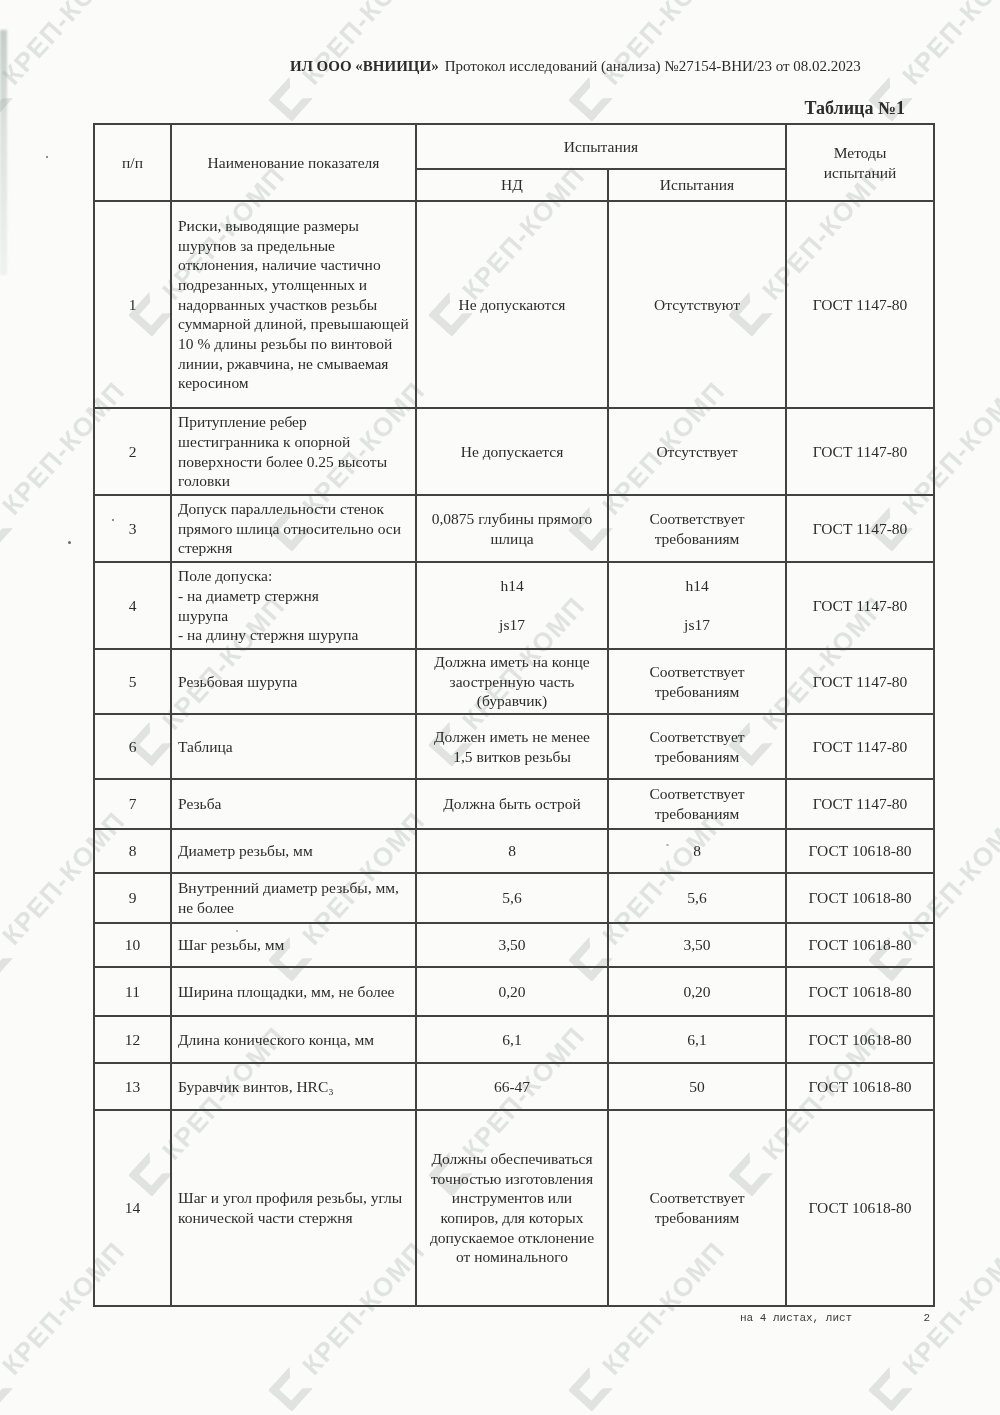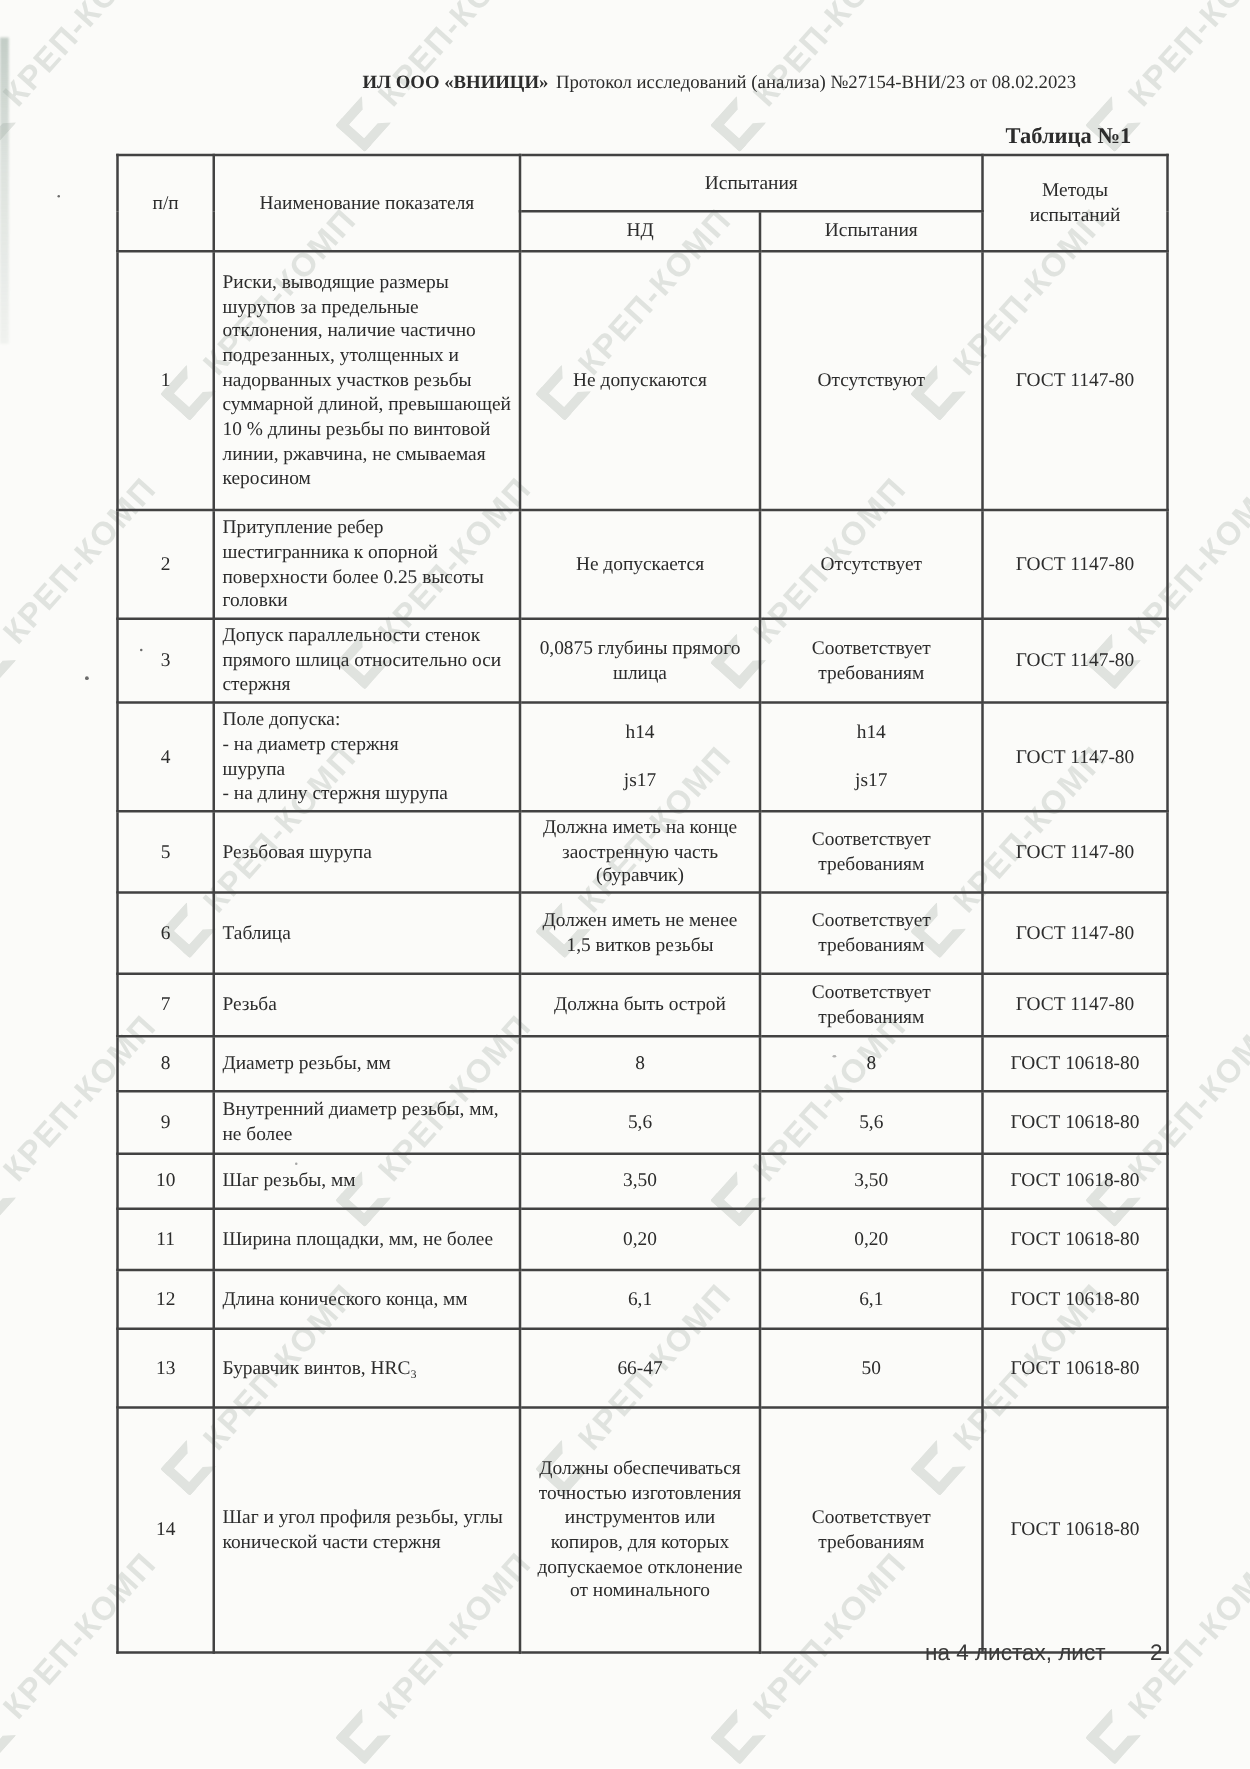--- a/index.html
+++ b/index.html
@@ -105,29 +105,29 @@
   #tbody tr:nth-child(3)  { height: 67px; }
   #tbody tr:nth-child(4)  { height: 87px; }
   #tbody tr:nth-child(5)  { height: 62px; }
   #tbody tr:nth-child(6)  { height: 65px; }
   #tbody tr:nth-child(7)  { height: 50px; }
   #tbody tr:nth-child(8)  { height: 44px; }
   #tbody tr:nth-child(9)  { height: 50px; }
   #tbody tr:nth-child(10) { height: 44px; }
   #tbody tr:nth-child(11) { height: 49px; }
   #tbody tr:nth-child(12) { height: 47px; }
-  #tbody tr:nth-child(13) { height: 63px; }
+  #tbody tr:nth-child(13) { height: 47px; }
   #tbody tr:nth-child(14) { height: 196px; }
 
   
   .doc-footer {
     position: absolute; top: 1312px; left: 740px; width: 190px;
     display: flex; justify-content: space-between; align-items: baseline;
-    font-family: Liberation Sans, sans-serif;
-    font-size: 18px; color: #3a3a3a;
+    font-family: Liberation Mono, monospace;
+    font-size: 11px; color: #3a3a3a;
     z-index: 3;
   }
 </style>
 </head>
 <body>
 
 <div class="page">
 
   <div class="wm-layer">
       <div class="wm-tile" style="left: -20px; top: 95px;">

